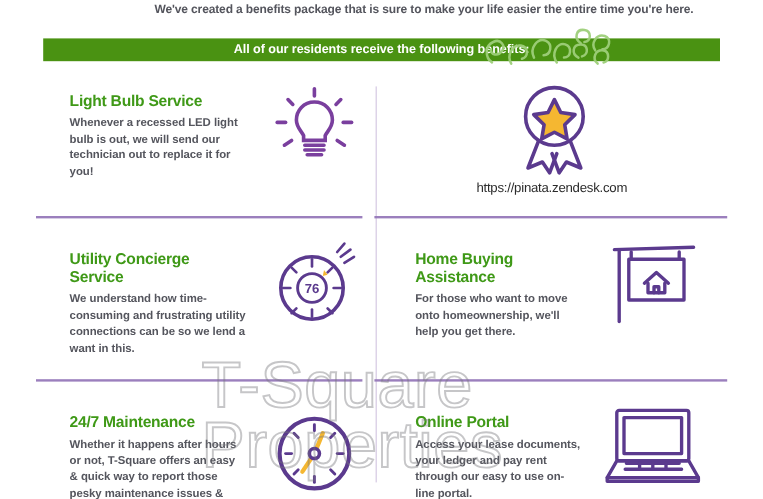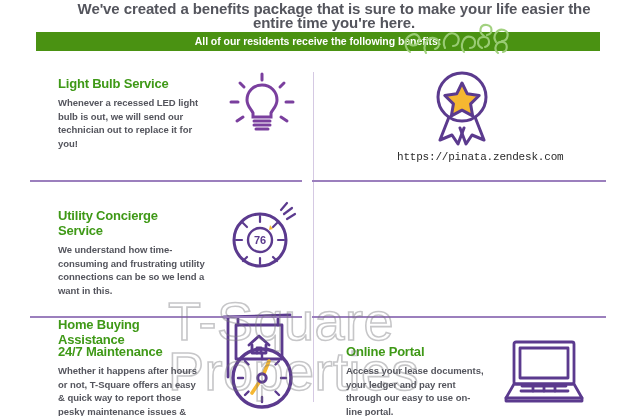--- a/index.html
+++ b/index.html
@@ -20,25 +20,25 @@
   
   #page {
     position: absolute;
     inset: 0;
     overflow: hidden;
   }
 
   
   .intro {
     position: absolute;
-    left: 76px;
+    left: 62px;
     top: 2px;
     width: 516px;
-    text-align: center;
-    font-size: 15px;
+    text-align: right;
+    font-size: 10px;
     font-weight: bold;
     line-height: 14px;
     color: #54555d;
     letter-spacing: -0.1px;
   }
 
   
   .banner {
     position: absolute;
     left: 36px;
@@ -97,21 +97,21 @@
     left: 30px;
     top: 56px;
     width: 576px;
   }
   .row {
     position: relative;
     display: flex;
     width: 576px;
   }
   .row-1 { height: 118px; }
-  .row-2 { height: 122px; flex-direction: column; }
+  .row-2 { height: 122px; }
   .row-3 { height: 120px; }
 
   .cell {
     position: relative;
     width: 288px;
     display: flex;
     align-items: flex-start;
   }
 
   .hr {
@@ -174,21 +174,21 @@
     justify-content: center;
     padding-top: 10px;
   }
   .ico svg { display: block; }
 
   
   .url-overlay {
     position: absolute;
     left: 396px;
     top: 151px;
-    font-family: Liberation Mono, monospace;
+    font-family: Liberation Sans, sans-serif;
     font-size: 11px;
     color: #2b2b2b;
     letter-spacing: -0.2px;
     z-index: 8;
     background: rgba(255,255,255,0.88);
     padding: 0 1px;
   }
 </style>
 </head>
 <body>
@@ -292,20 +292,21 @@
             </g>
             <text x="38" y="46" text-anchor="middle" font-family="Liberation Sans, sans-serif" font-size="11" font-weight="bold" fill="#5b3a8e">76</text>
             <path d="M48 27 l3 4 l-4 1 z" fill="#f5b731"></path>
           </svg>
         </div>
       </div>
 
       <div class="cell">
         <div class="txt narrow">
           <p class="bhead">Home Buying Assistance</p>
+          <p class="bbody">For those who want to move onto homeownership,  we'll help you get there.</p>
         </div>
         <div class="ico">
           <svg width="84" height="76" viewBox="0 0 84 76" fill="none">
             <g stroke="#5b3a8e" stroke-width="2.8" fill="none" stroke-linecap="round" stroke-linejoin="round">
               <path d="M12 10 L12 70"></path>
               <path d="M8 10 L74 8"></path>
               <path d="M22 12 L22 18"></path>
               <path d="M62 12 L62 18"></path>
               <rect x="20" y="18" width="46" height="34"></rect>
               <path d="M33 38 L43 29 L53 38"></path>

